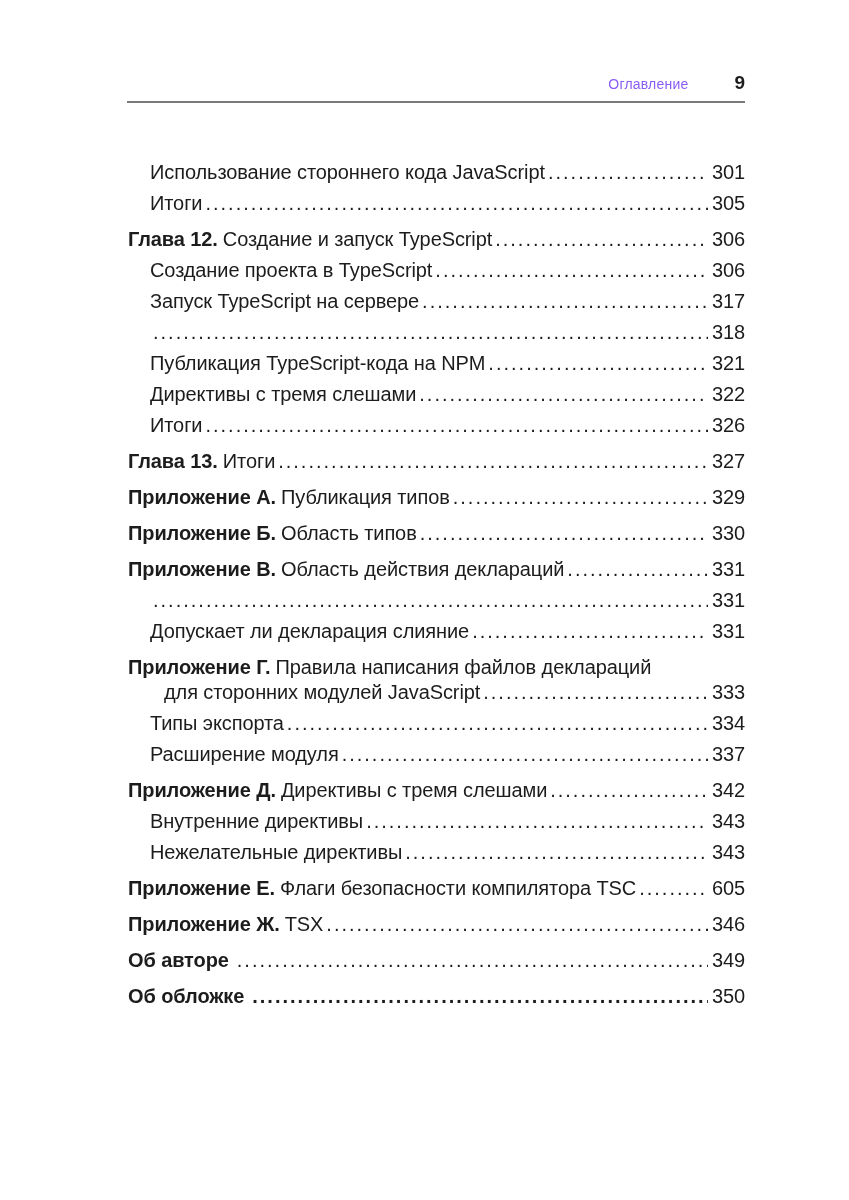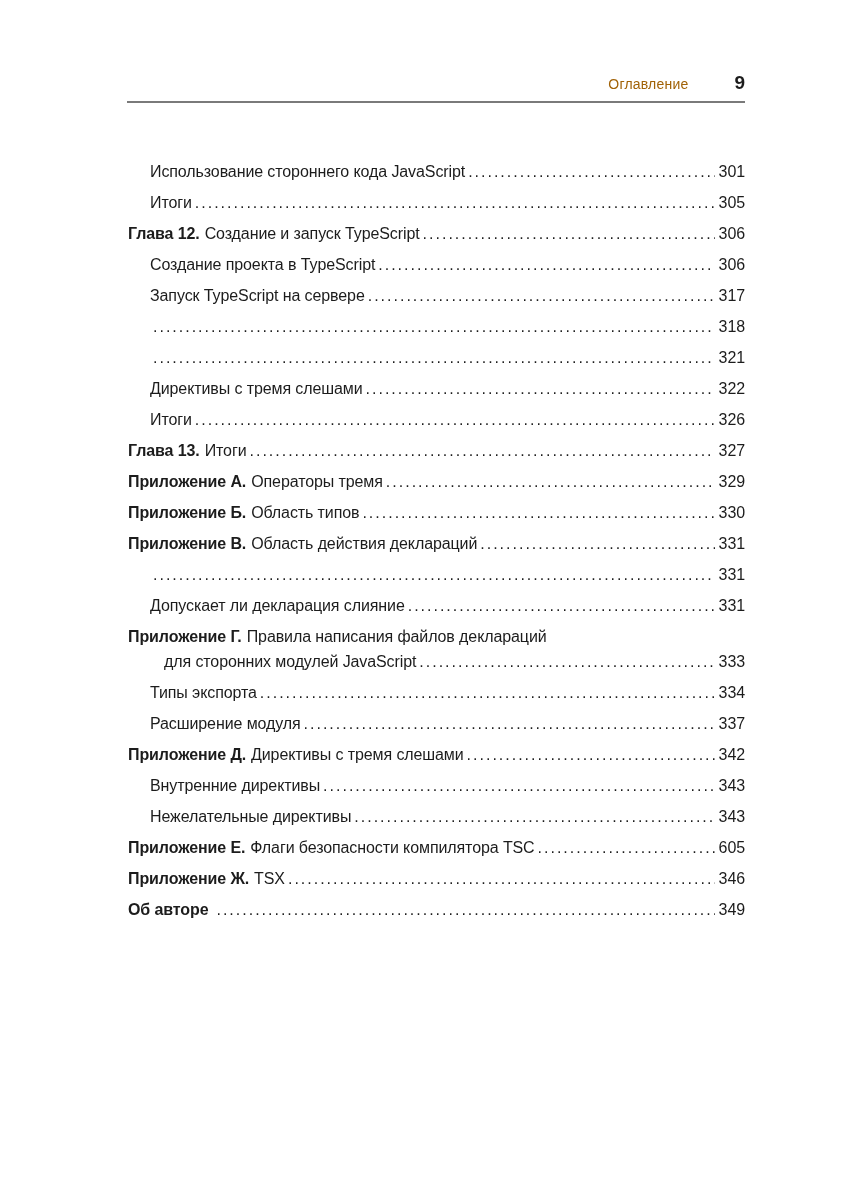--- a/index.html
+++ b/index.html
@@ -23,21 +23,21 @@
     position: absolute;
     top: 72px;
     right: 0;
     display: flex;
     align-items: baseline;
   }
   .rh-title {
     font-size: 14px;
     letter-spacing: 0.2px;
     margin-right: 46px;
-    color: #a16207;
+    color: #8b5cf6;
   }
   .rh-page {
     font-size: 19px;
     font-weight: bold;
   }
   .header-rule {
     position: absolute;
     top: 101px;
     left: -1px;
     right: 0;
@@ -48,28 +48,28 @@
     position: absolute;
     top: 162px;
     left: 0;
     right: 0;
     display: flex;
     flex-direction: column;
   }
   .toc-row {
     display: flex;
     align-items: flex-start;
-    font-size: 16px;
+    font-size: 20px;
     line-height: 20px;
     margin-bottom: 11px;
     letter-spacing: -0.1px;
     white-space: nowrap;
   }
   .toc-row.indent-1 { padding-left: 22px; }
-  .toc-row.group-start { }
+  .toc-row.group-start { margin-top: 5px; }
   .toc-row.continuation { margin-top: -6px; margin-left: 36px; }
   .prefix { font-weight: bold; }
   .prefix:not(:empty) { margin-right: 5px; }
   .title { }
   .leader {
     flex: 1;
     min-width: 0;
     overflow: hidden;
     white-space: nowrap;
     margin: 0 3px 0 3px;
@@ -125,20 +125,21 @@
     <span class="leader"></span>
     <span class="pagenum">317</span>
   </div>
       <div class="toc-row indent-1">
     <span class="prefix"></span>
     <span class="leader"></span>
     <span class="pagenum">318</span>
   </div>
       <div class="toc-row indent-1">
     <span class="prefix"></span>
+    <span class="title">Публикация TypeScript-кода на NPM</span>
     <span class="leader"></span>
     <span class="pagenum">321</span>
   </div>
       <div class="toc-row indent-1">
     <span class="prefix"></span>
     <span class="title">Директивы с тремя слешами</span>
     <span class="leader"></span>
     <span class="pagenum">322</span>
   </div>
       <div class="toc-row indent-1">
@@ -148,21 +149,21 @@
     <span class="pagenum">326</span>
   </div>
       <div class="toc-row group-start">
     <span class="prefix">Глава 13.</span>
     <span class="title">Итоги</span>
     <span class="leader"></span>
     <span class="pagenum">327</span>
   </div>
       <div class="toc-row group-start">
     <span class="prefix">Приложение А.</span>
-    <span class="title">Операторы тремя</span>
+    <span class="title">Публикация типов</span>
     <span class="leader"></span>
     <span class="pagenum">329</span>
   </div>
       <div class="toc-row group-start">
     <span class="prefix">Приложение Б.</span>
     <span class="title">Область типов</span>
     <span class="leader"></span>
     <span class="pagenum">330</span>
   </div>
       <div class="toc-row group-start">
@@ -235,15 +236,21 @@
     <span class="title">TSX</span>
     <span class="leader"></span>
     <span class="pagenum">346</span>
   </div>
       <div class="toc-row group-start">
     <span class="prefix">Об авторе</span>
     <span class="title"></span>
     <span class="leader"></span>
     <span class="pagenum">349</span>
   </div>
+      <div class="toc-row group-start bold-leader">
+    <span class="prefix">Об обложке</span>
+    <span class="title"></span>
+    <span class="leader"></span>
+    <span class="pagenum">350</span>
+  </div>
     </div>
 
 </div>
 
 </body></html>

